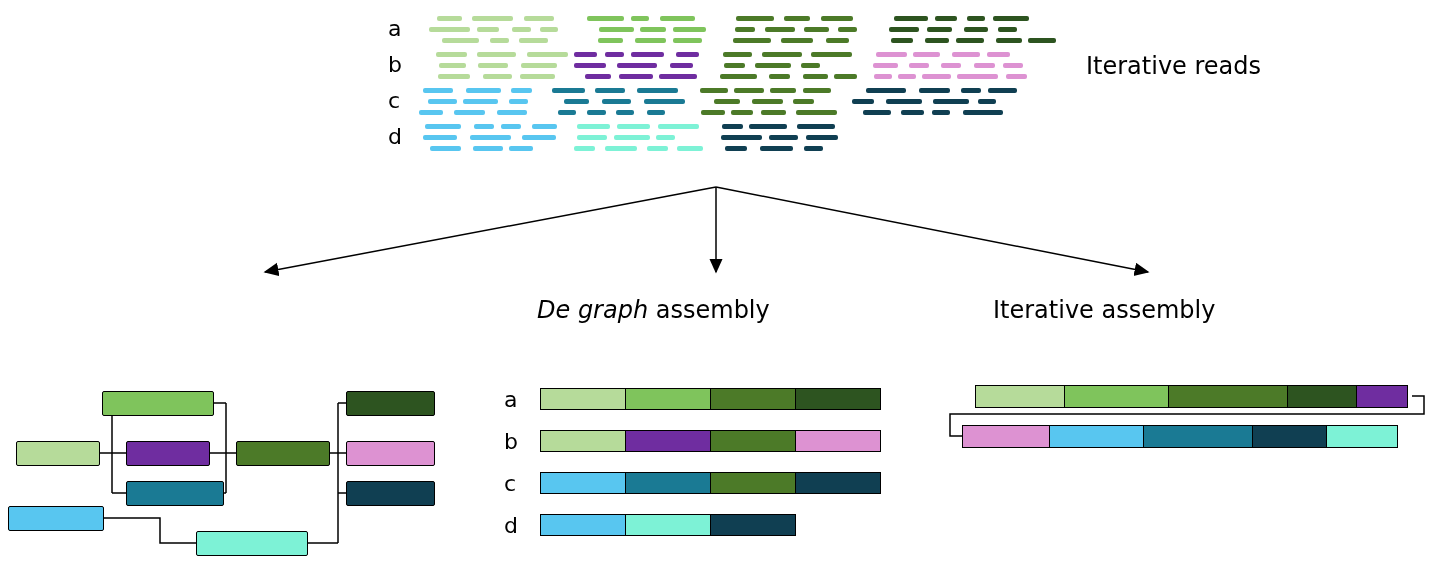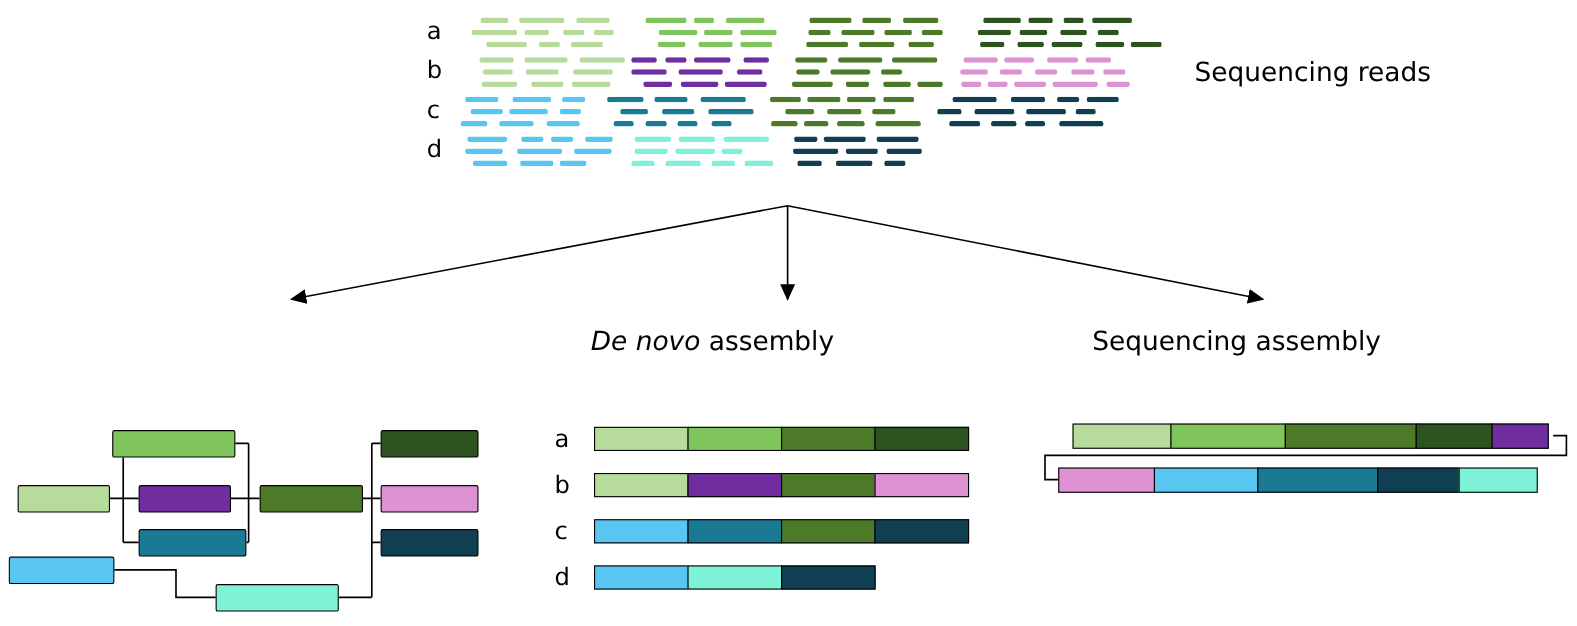--- a/index.html
+++ b/index.html
@@ -146,26 +146,26 @@
           <div class="dash-line" style="padding-left: 15px;"><span class="dash" style="width: 30px; background: rgb(125, 242, 214); margin-right: 7px;"></span><span class="dash" style="width: 36px; background: rgb(125, 242, 214); margin-right: 6px;"></span><span class="dash" style="width: 19px; background: rgb(125, 242, 214); margin-right: 8px;"></span></div>
           <div class="dash-line" style="padding-left: 12px;"><span class="dash" style="width: 21px; background: rgb(125, 242, 214); margin-right: 10px;"></span><span class="dash" style="width: 32px; background: rgb(125, 242, 214); margin-right: 10px;"></span><span class="dash" style="width: 21px; background: rgb(125, 242, 214); margin-right: 9px;"></span><span class="dash" style="width: 26px; background: rgb(125, 242, 214); margin-right: 7px;"></span></div>
         </div>
         <div class="read-seg" style="width: 142px;">
           <div class="dash-line" style="padding-left: 4px;"><span class="dash" style="width: 21px; background: rgb(16, 63, 82); margin-right: 6px;"></span><span class="dash" style="width: 38px; background: rgb(16, 63, 82); margin-right: 10px;"></span><span class="dash" style="width: 38px; background: rgb(16, 63, 82); margin-right: 13px;"></span></div>
           <div class="dash-line" style="padding-left: 3px;"><span class="dash" style="width: 41px; background: rgb(16, 63, 82); margin-right: 7px;"></span><span class="dash" style="width: 29px; background: rgb(16, 63, 82); margin-right: 8px;"></span><span class="dash" style="width: 32px; background: rgb(16, 63, 82); margin-right: 6px;"></span></div>
           <div class="dash-line" style="padding-left: 7px;"><span class="dash" style="width: 22px; background: rgb(16, 63, 82); margin-right: 13px;"></span><span class="dash" style="width: 33px; background: rgb(16, 63, 82); margin-right: 11px;"></span><span class="dash" style="width: 19px; background: rgb(16, 63, 82); margin-right: 10px;"></span></div>
         </div>
       </div>
     </div>
-  <div class="reads-caption">Sequencing reads</div>
+  <div class="reads-caption">Iterative reads</div>
 
   <div class="sec-title t-dn">
-    <span class="it">De novo</span><span> assembly</span>
+    <span class="it">De graph</span><span> assembly</span>
   </div>
-  <div class="sec-title t-it">Sequencing assembly</div>
+  <div class="sec-title t-it">Iterative assembly</div>
 
   <div class="debruijn">
     <svg class="db-lines" width="460" height="186" viewBox="0 0 460 186">
       <g stroke="#000" stroke-width="1.5" fill="none">
         <line x1="100" y1="73" x2="112" y2="73"></line>
         <line x1="112" y1="36" x2="112" y2="113"></line>
         <line x1="112" y1="73" x2="126" y2="73"></line>
         <line x1="112" y1="113" x2="126" y2="113"></line>
         <line x1="214" y1="23" x2="226" y2="23"></line>
         <line x1="226" y1="23" x2="226" y2="113"></line>

